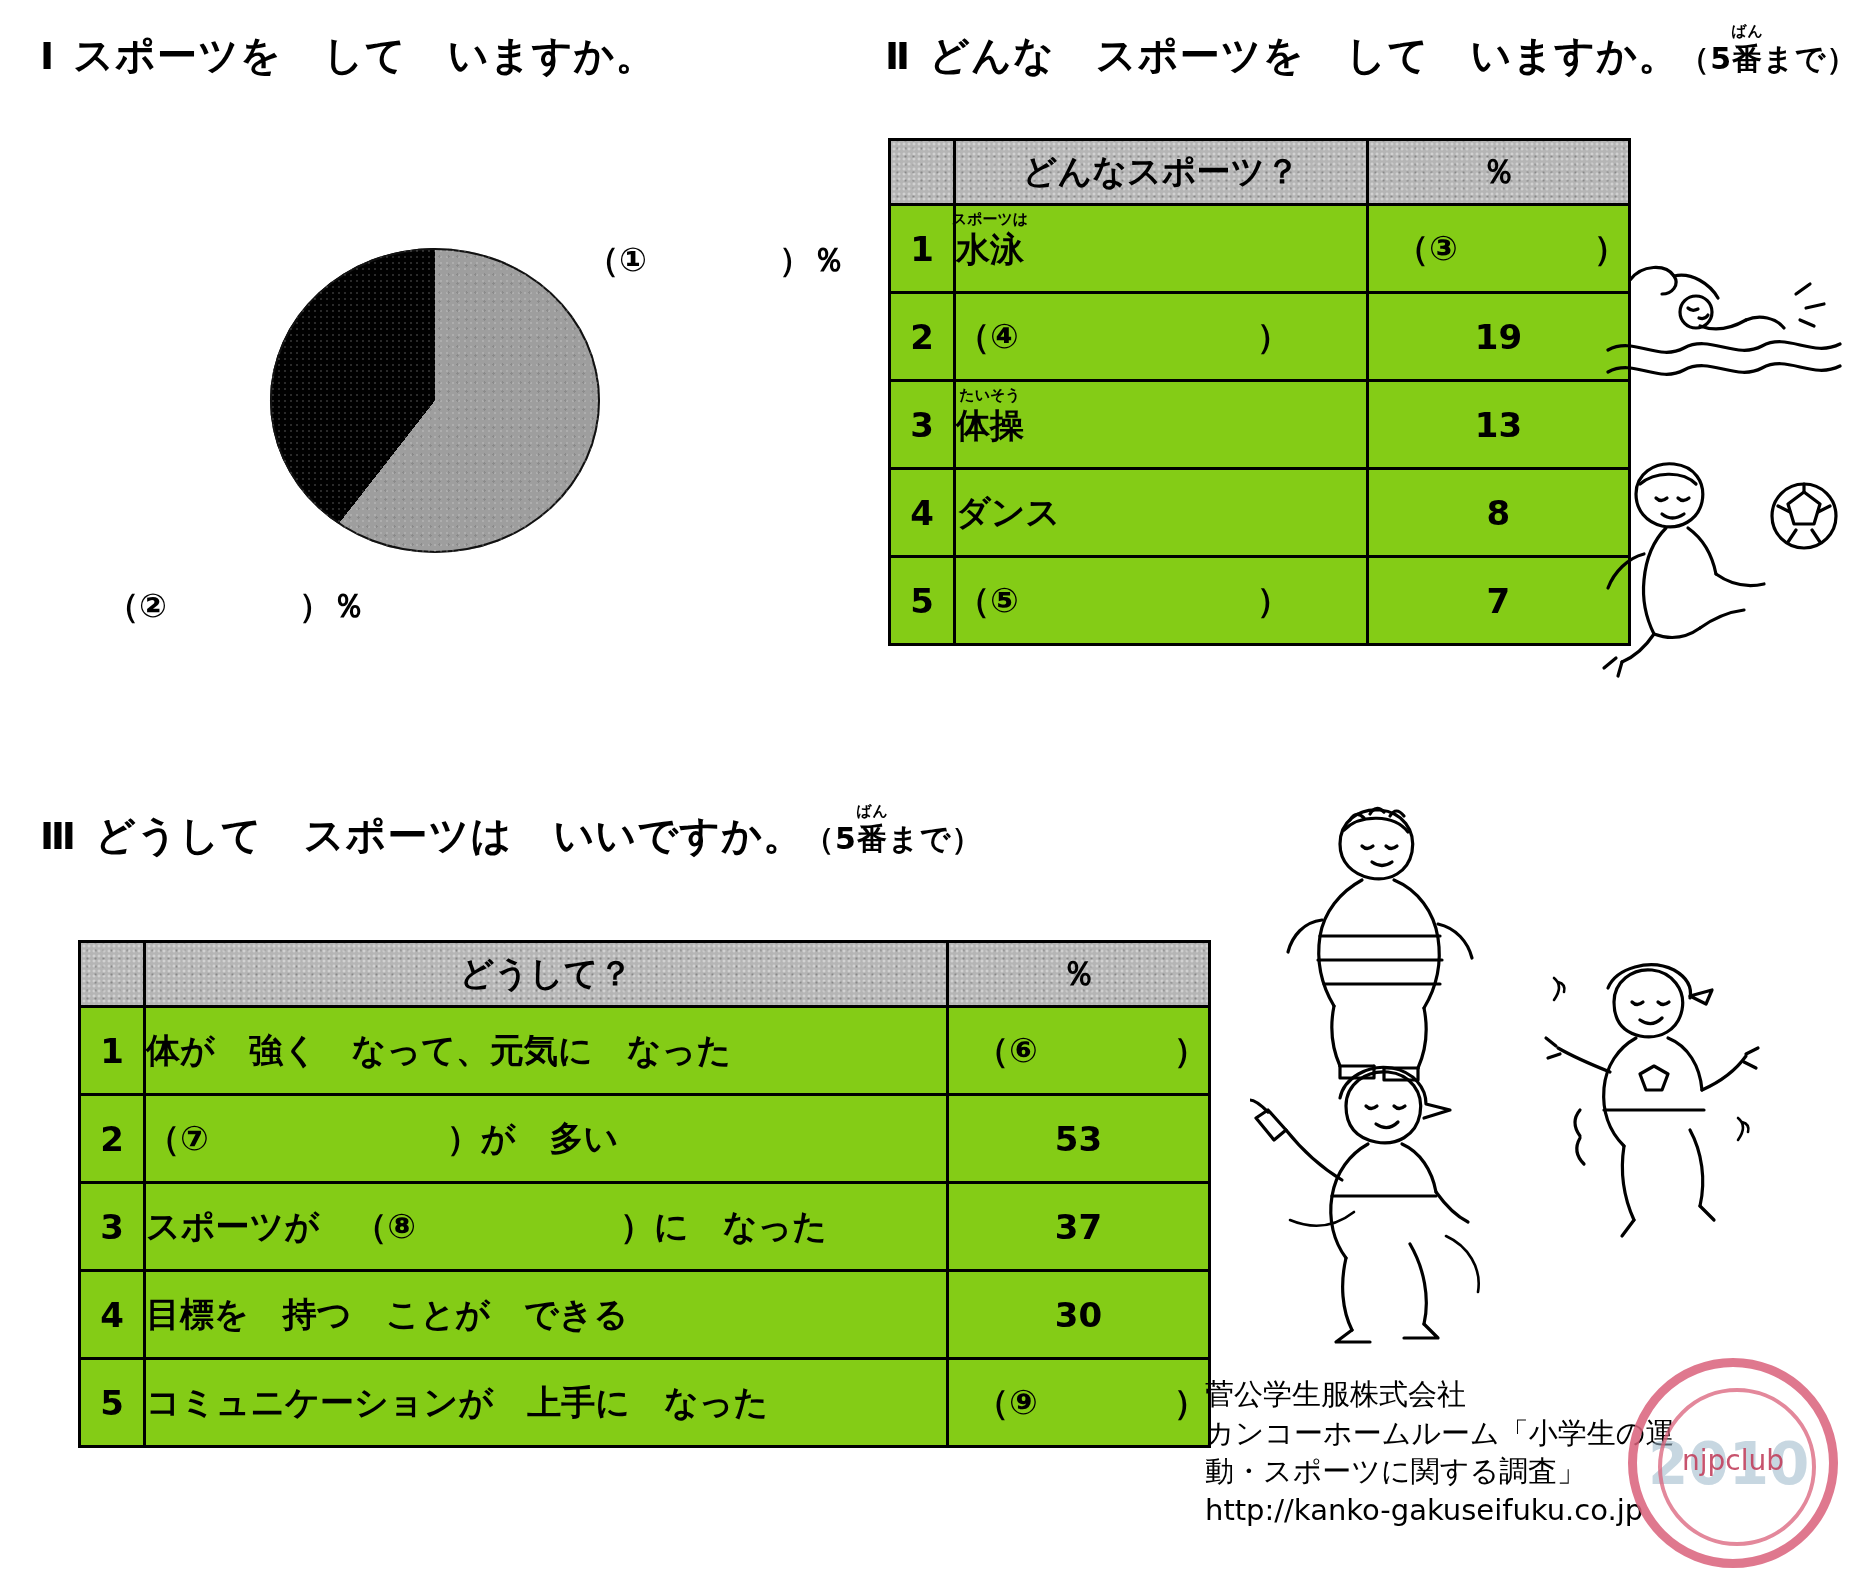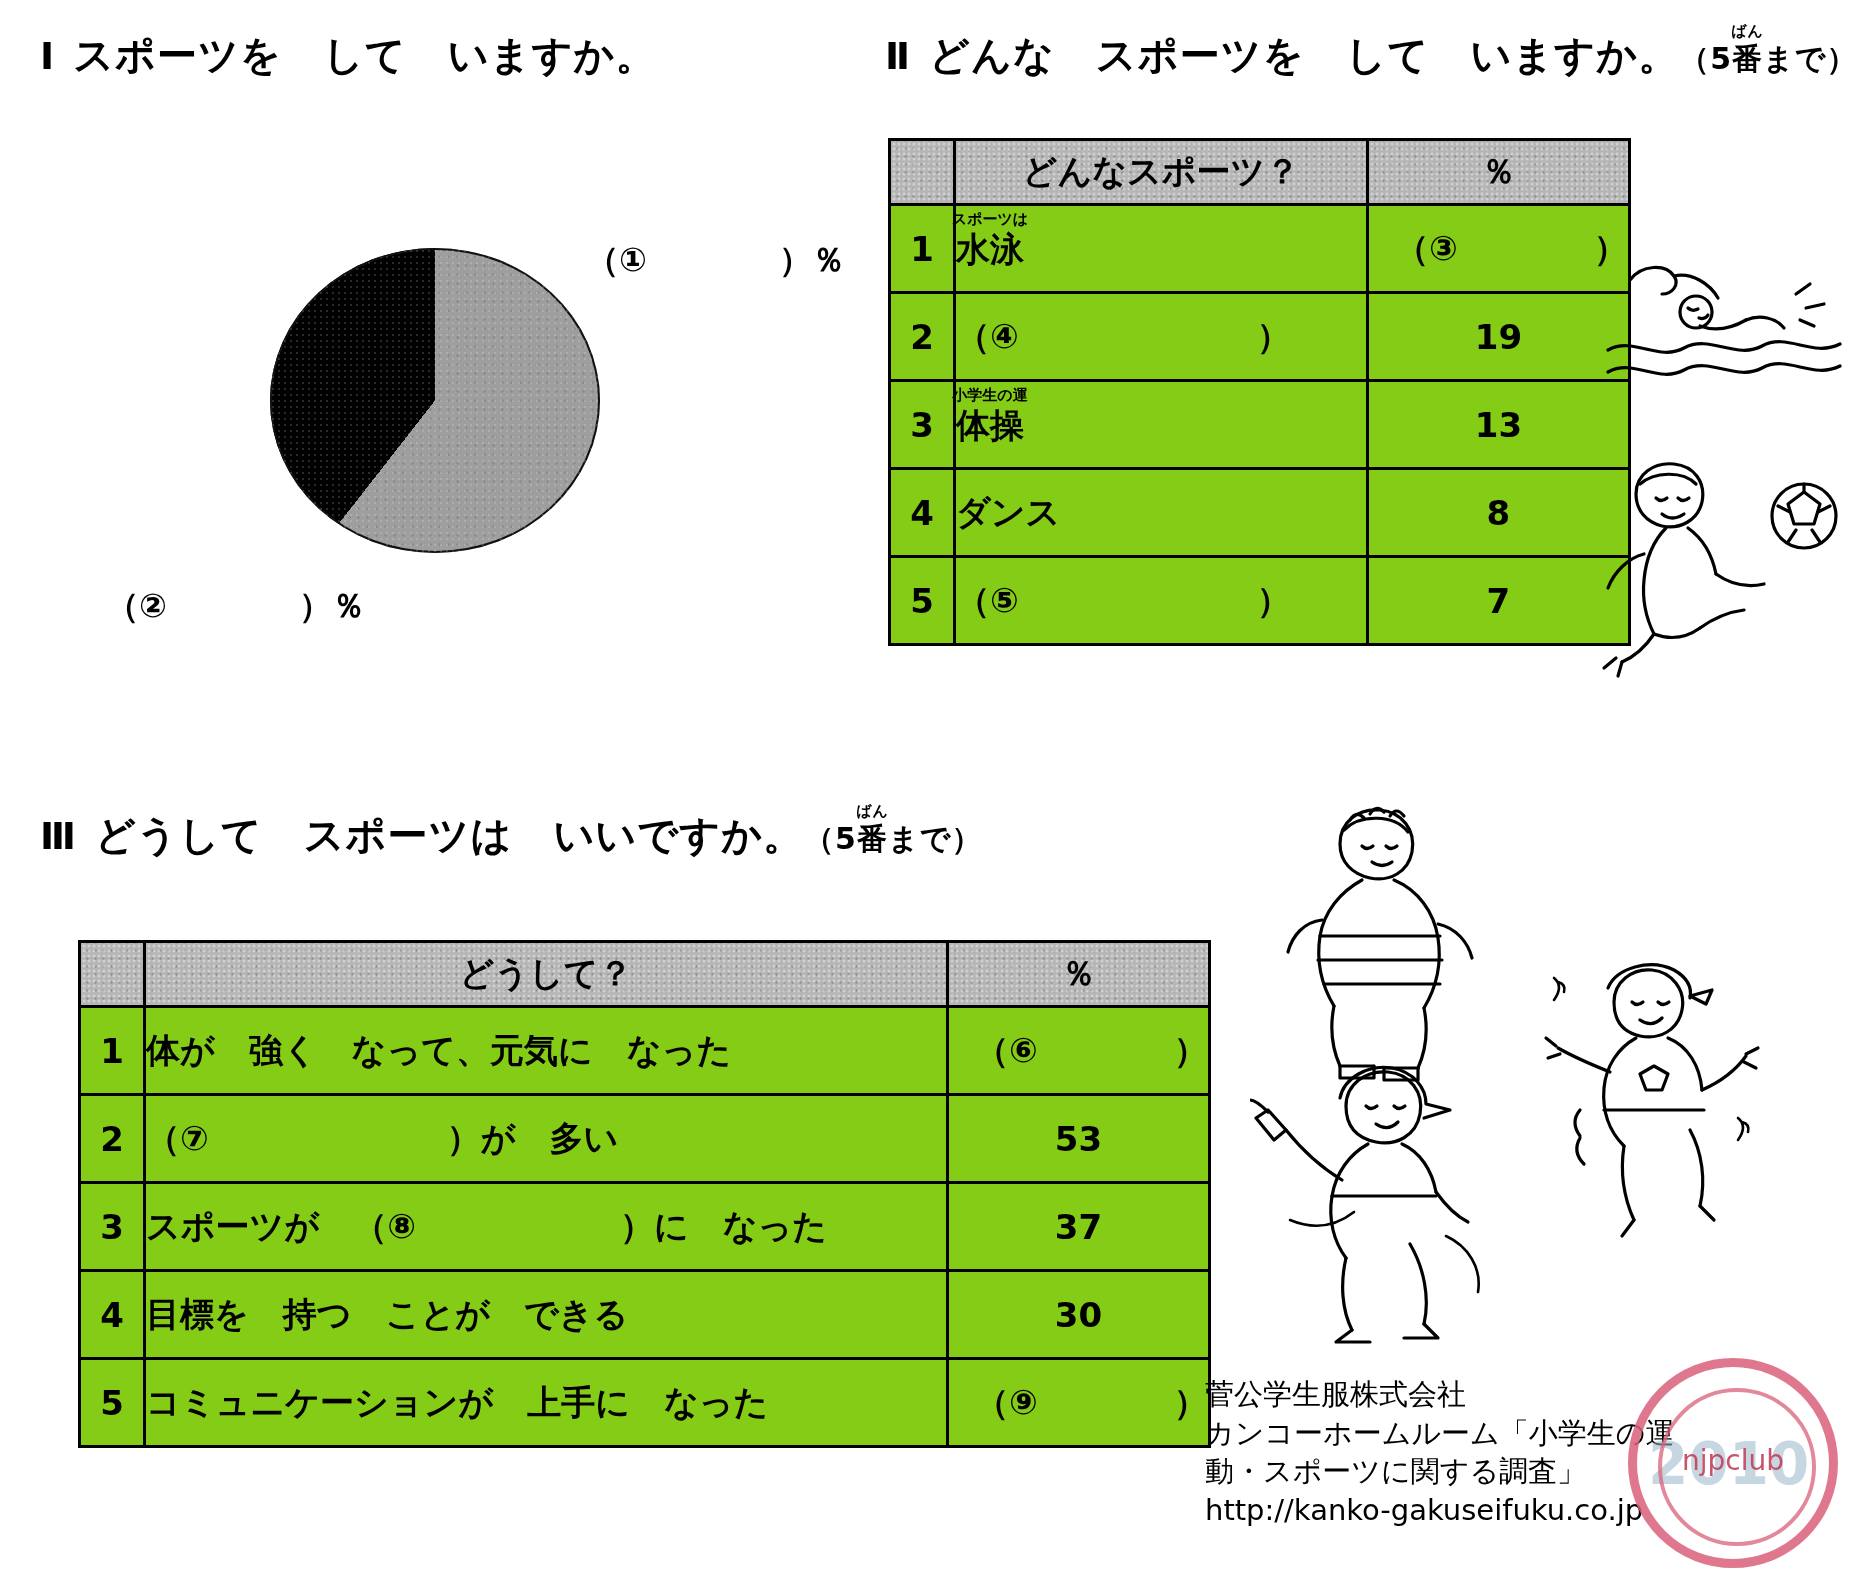--- a/index.html
+++ b/index.html
@@ -227,21 +227,21 @@
     </tr>
     <tr class="rowh">
       <td class="idx">2</td>
       <td class="cell-text">（④　　　　　　　）</td>
       <td class="cell-pct">19</td>
     </tr>
     <tr class="rowh">
       <td class="idx">3</td>
       <td class="cell-text">
         <span class="ruby-wrap">
-          <span class="ruby-top">小学生の運</span>
+          <span class="ruby-top">たいそう</span>
           <span>体操</span>
         </span>
       </td>
       <td class="cell-pct">13</td>
     </tr>
     <tr class="rowh">
       <td class="idx">4</td>
       <td class="cell-text">ダンス</td>
       <td class="cell-pct">8</td>
     </tr>

